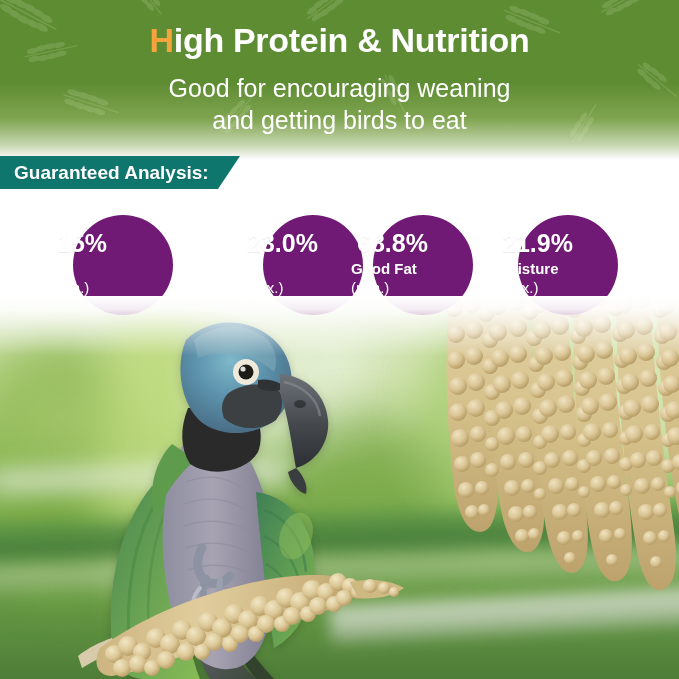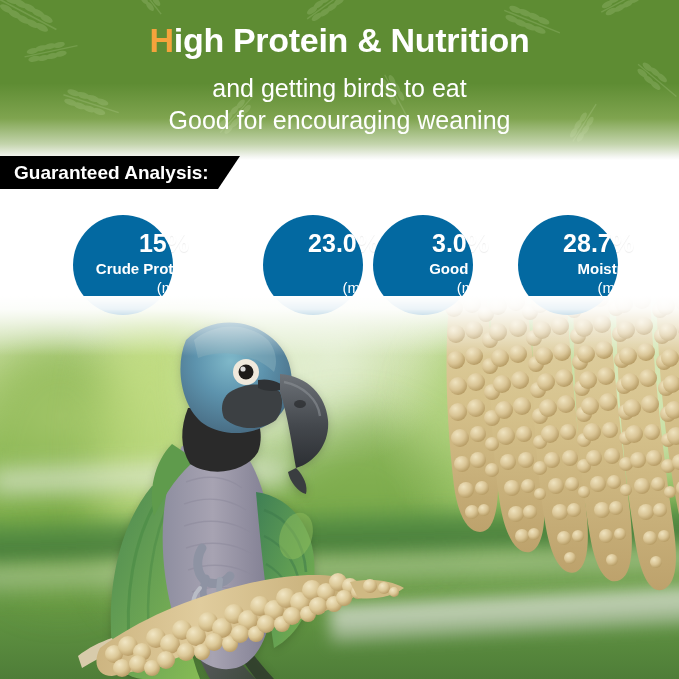--- a/index.html
+++ b/index.html
@@ -27,31 +27,31 @@
 
   .title{position:absolute;left:0;top:12px;width:679px;text-align:center;
          font-size:34px;line-height:56px;font-weight:bold;color:#ffffff;
          letter-spacing:-.3px;white-space:nowrap;}
   .title .hl{color:#f5a33c;}
   .subtitle{position:absolute;left:0;top:72px;width:679px;text-align:center;
             font-size:25px;line-height:32px;color:#ffffff;font-weight:400;}
 
   
   .ga-banner{position:absolute;left:0;top:156px;width:240px;height:33px;
-             background:#000000;
+             background:#0f766e;
              clip-path:polygon(0 0,240px 0,218px 33px,0 33px);
              box-shadow:0 1px 2px rgba(0,0,0,.10);}
   .ga-banner span{position:absolute;left:14px;top:6px;font-size:19px;
                   font-weight:bold;color:#ffffff;white-space:nowrap;
                   text-shadow:0 1px 1px rgba(0,0,0,.10);}
 
   
   .circles{position:absolute;left:0;top:215px;width:679px;height:110px;z-index:6;}
   .circle{position:absolute;width:100px;height:100px;border-radius:50%;
-          background:#0369a1;text-align:right;}
+          background:#701a75;text-align:left;}
   .c1{left:73px;} .c2{left:227px;margin-left:36px;} .c3{left:373px;} .c4{left:518px;}
   .circle .val{position:absolute;left:-16px;top:14px;width:132px;
                font-size:25px;line-height:29px;font-weight:bold;color:#ffffff;
                text-shadow:0 1px 1px rgba(0,0,0,.08);white-space:nowrap;}
   .circle .lbl{position:absolute;left:-22px;top:44px;width:144px;
                font-size:15px;line-height:19px;font-weight:bold;color:#ffffff;
                white-space:nowrap;}
   .circle .sub{position:absolute;left:-22px;top:63px;width:144px;
                font-size:15px;line-height:19px;font-weight:normal;color:#ffffff;
                white-space:nowrap;}
@@ -267,22 +267,22 @@
             <ellipse cx="19" cy="14.5" rx="5.5" ry="2.6"></ellipse>
         <ellipse cx="28" cy="14.5" rx="5.5" ry="2.6"></ellipse>
             <ellipse cx="37" cy="14" rx="5.5" ry="2.6"></ellipse>
       </g>
         </svg>
     </div>
 
     <div class="title"><span class="hl">H</span><span>igh Protein &amp; Nutrition</span></div>
 
     <div class="subtitle">
+      <div>Good for encouraging weaning</div>
       <div>and getting birds to eat</div>
-      <div>Good for encouraging weaning</div>
     </div>
   </div>
 
   <div class="ga-banner">
     <span>Guaranteed Analysis:</span>
   </div>
 
   <div class="photo">
     <div class="photo-inner">
 
@@ -657,32 +657,31 @@
         </svg>
       </div>
 
       <div class="photo-fade"></div>
     </div>
   </div>
 
   <div class="circles">
     <div class="circle c1">
       <div class="val">15%</div>
-      <div class="lbl">Crude Protein</div>
       <div class="sub">(min.)</div>
     </div>
     <div class="circle c2">
       <div class="val">23.0%</div>
       <div class="sub">(max.)</div>
     </div>
     <div class="circle c3">
-      <div class="val">3.0%</div>
+      <div class="val">68.8%</div>
       <div class="lbl">Good Fat</div>
       <div class="sub">(min.)</div>
     </div>
     <div class="circle c4">
-      <div class="val">28.7%</div>
+      <div class="val">21.9%</div>
       <div class="lbl">Moisture</div>
       <div class="sub">(max.)</div>
     </div>
   </div>
 
 </div>
 
 </body></html>

